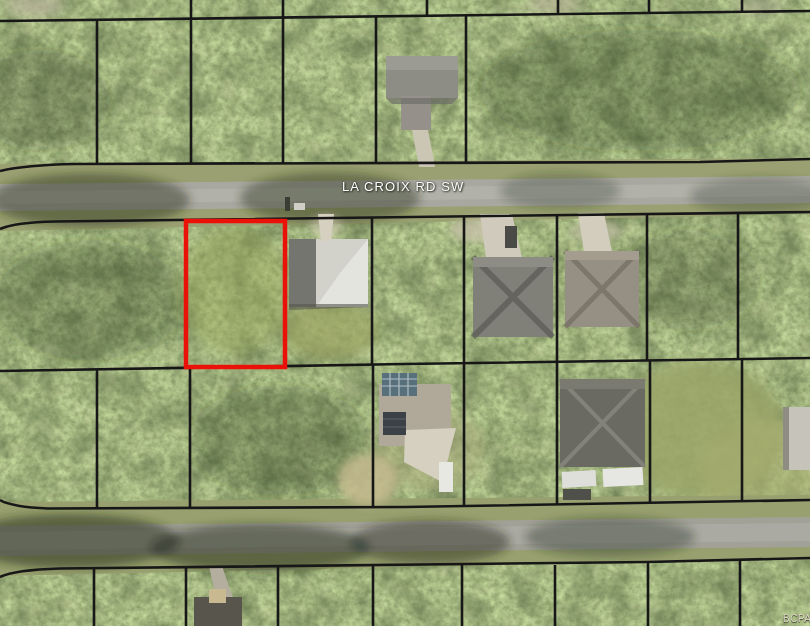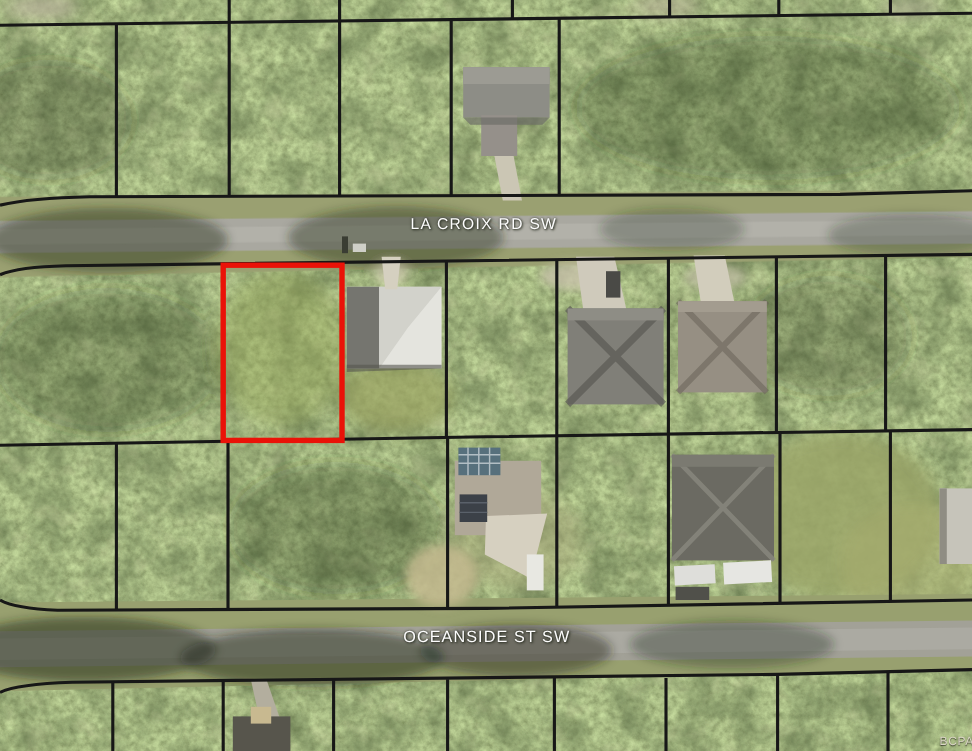--- a/index.html
+++ b/index.html
@@ -190,16 +190,15 @@
 
     <path d="M0,577 Q14,570 60,568.5 L648,562 L810,558"></path>
 
     <path d="M94,568 V626 M186,567 V626 M278,566 V626 M373,566 V626 M462,565 V626 M555,565 V626 M648,562 V626 M740,560 V626"></path>
   </g>
 
   <rect x="186" y="221" width="99" height="146" fill="none" stroke="#ea1208" stroke-width="4.5"></rect>
 </svg>
 
 <div class="maplabel" id="lbl-lacroix">LA CROIX RD SW</div>
-<div class="maplabel" id="lbl-oceanside">OCEANSIDE ST SW</div>
 <div class="maplabel" id="lbl-bcpa">BCPA</div>
 
 </div>
 
 </body></html>

